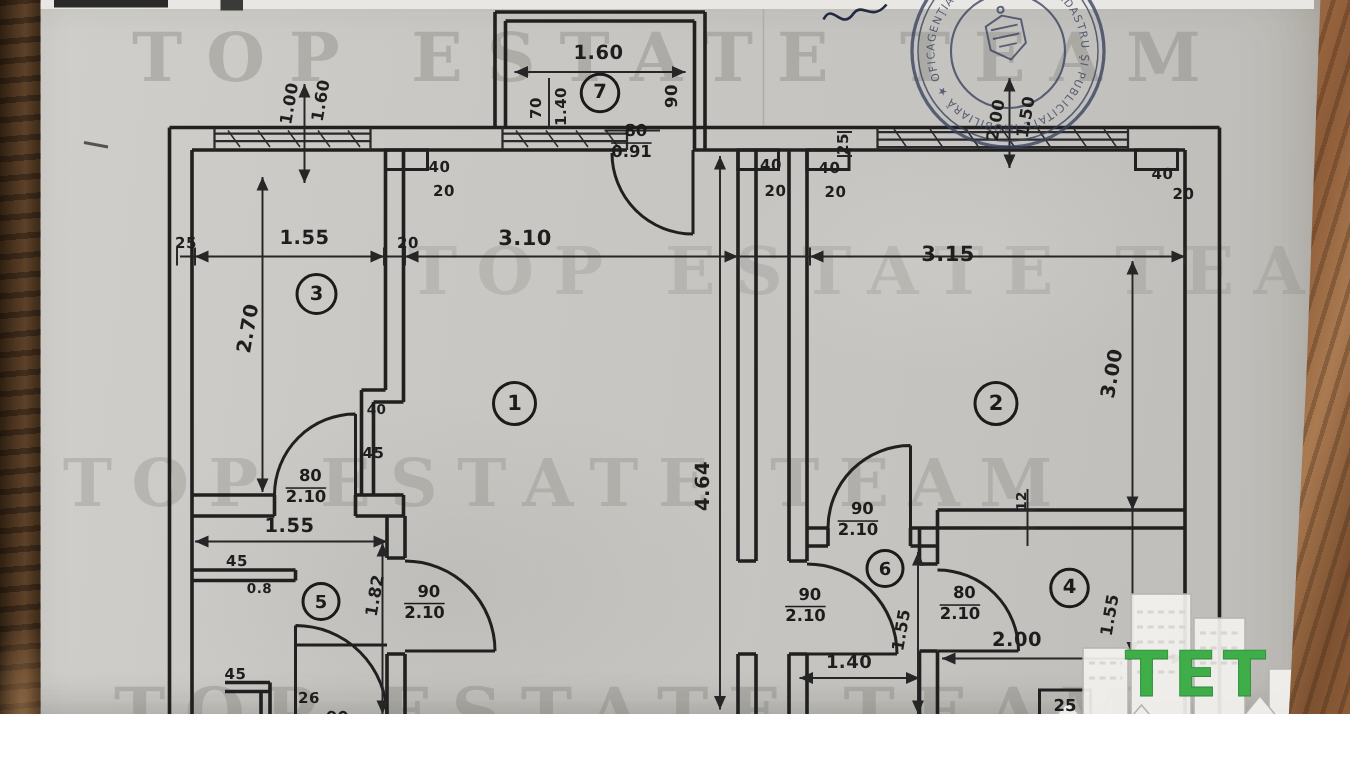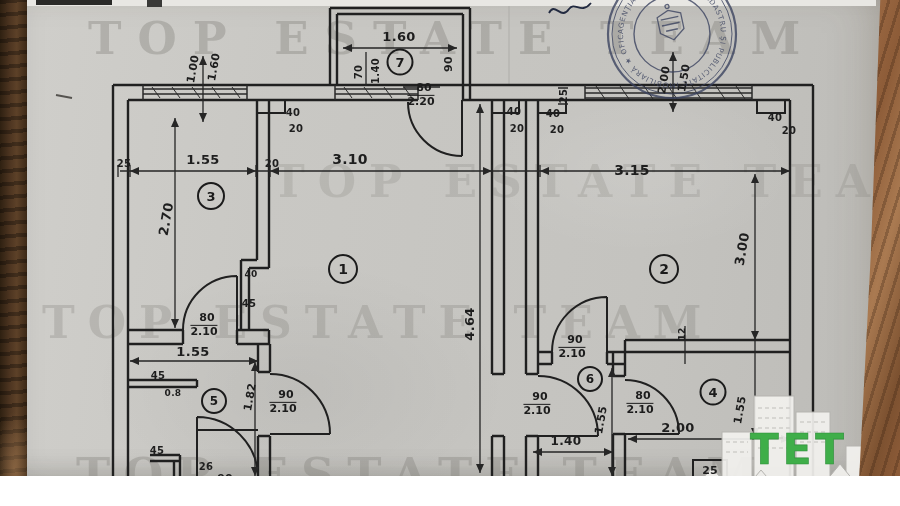--- a/index.html
+++ b/index.html
@@ -222,21 +222,21 @@
   <div class="lb" style="left:157px;top:450px;font-size:10px;">45</div>
   <div class="lb" style="left:189px;top:466px;font-size:10px;padding-left:34px;">26</div>
   <div class="lb" style="left:566px;top:441px;font-size:12px;">1.40</div>
   <div class="lb rot80" style="left:601px;top:420px;font-size:11px;">1.55</div>
   <div class="lb rot" style="left:682px;top:334px;font-size:9px;">12</div>
   <div class="lb" style="left:678px;top:427px;font-size:13px;">2.00</div>
   <div class="lb rot80" style="left:740px;top:410px;font-size:11px;">1.55</div>
 
   <div class="frac" style="left:421px;top:95px;">
     <div class="ft">80</div>
-    <div>2.20</div>
+    <div>0.91</div>
   </div>
   <div class="frac" style="left:204px;top:325px;">
     <div class="ft">80</div>
     <div>2.10</div>
   </div>
   <div class="frac" style="left:283px;top:402px;">
     <div class="ft">90</div>
     <div>2.10</div>
   </div>
   <div class="frac" style="left:222px;top:486px;">

